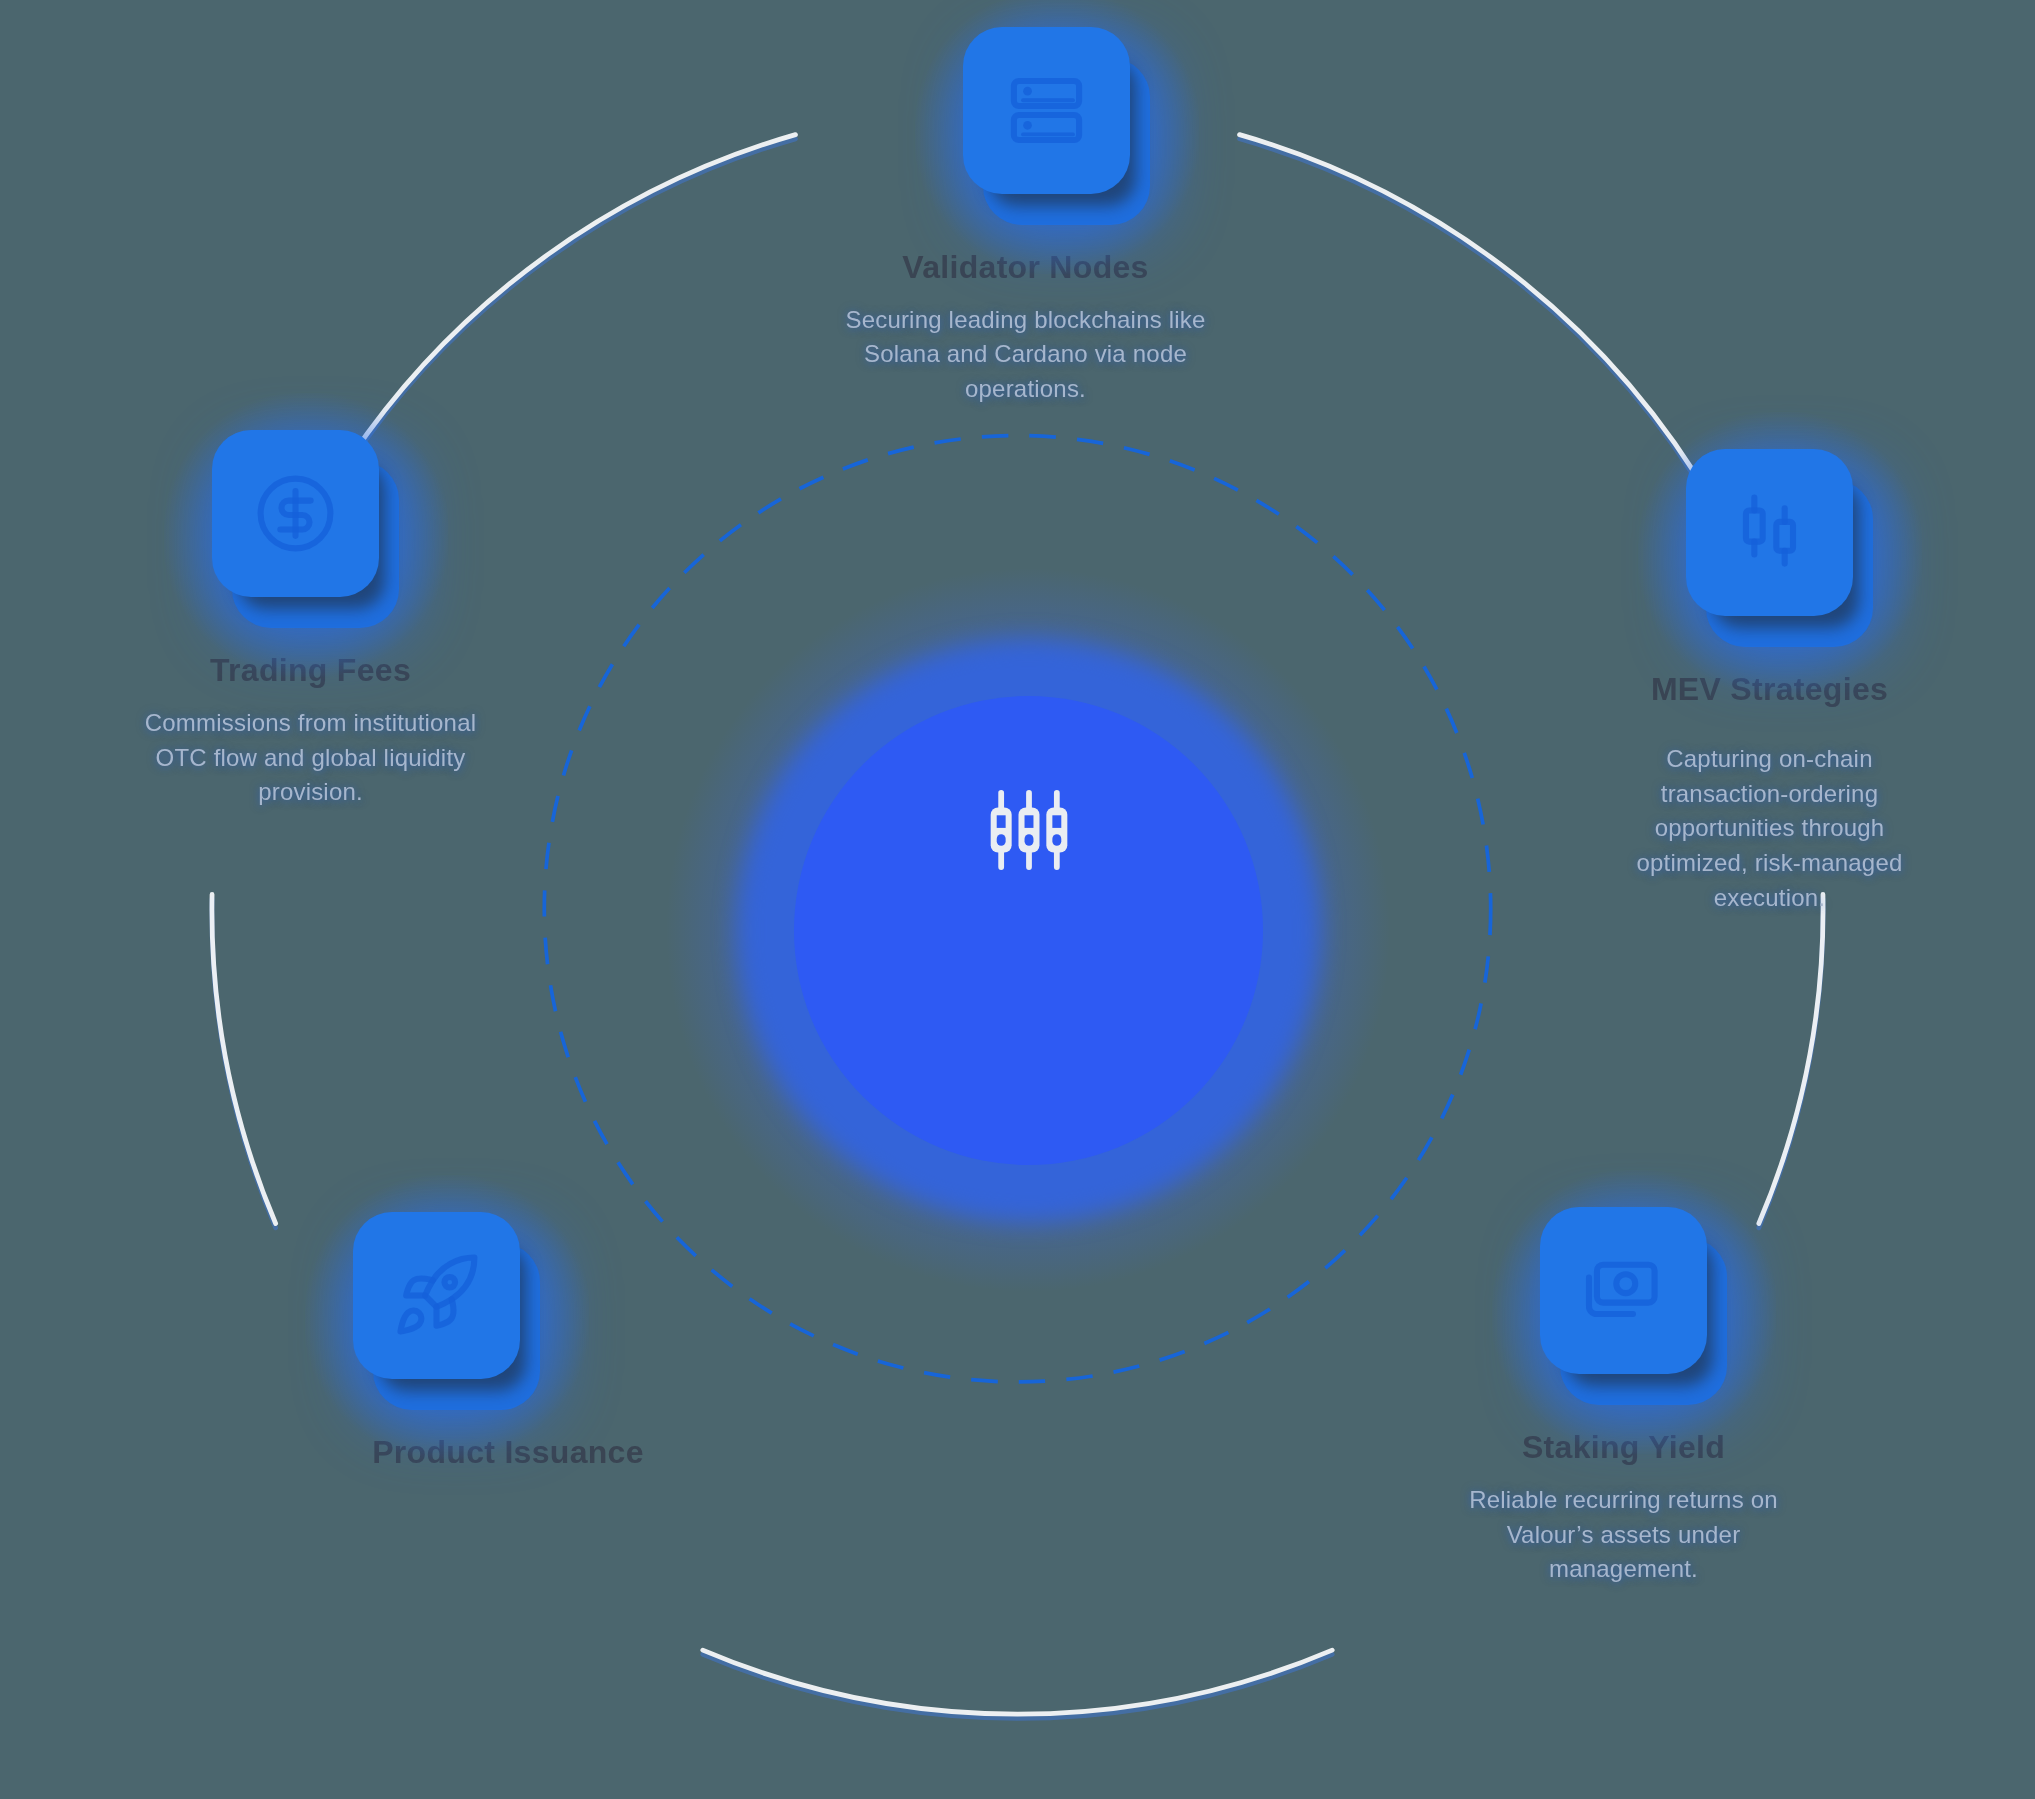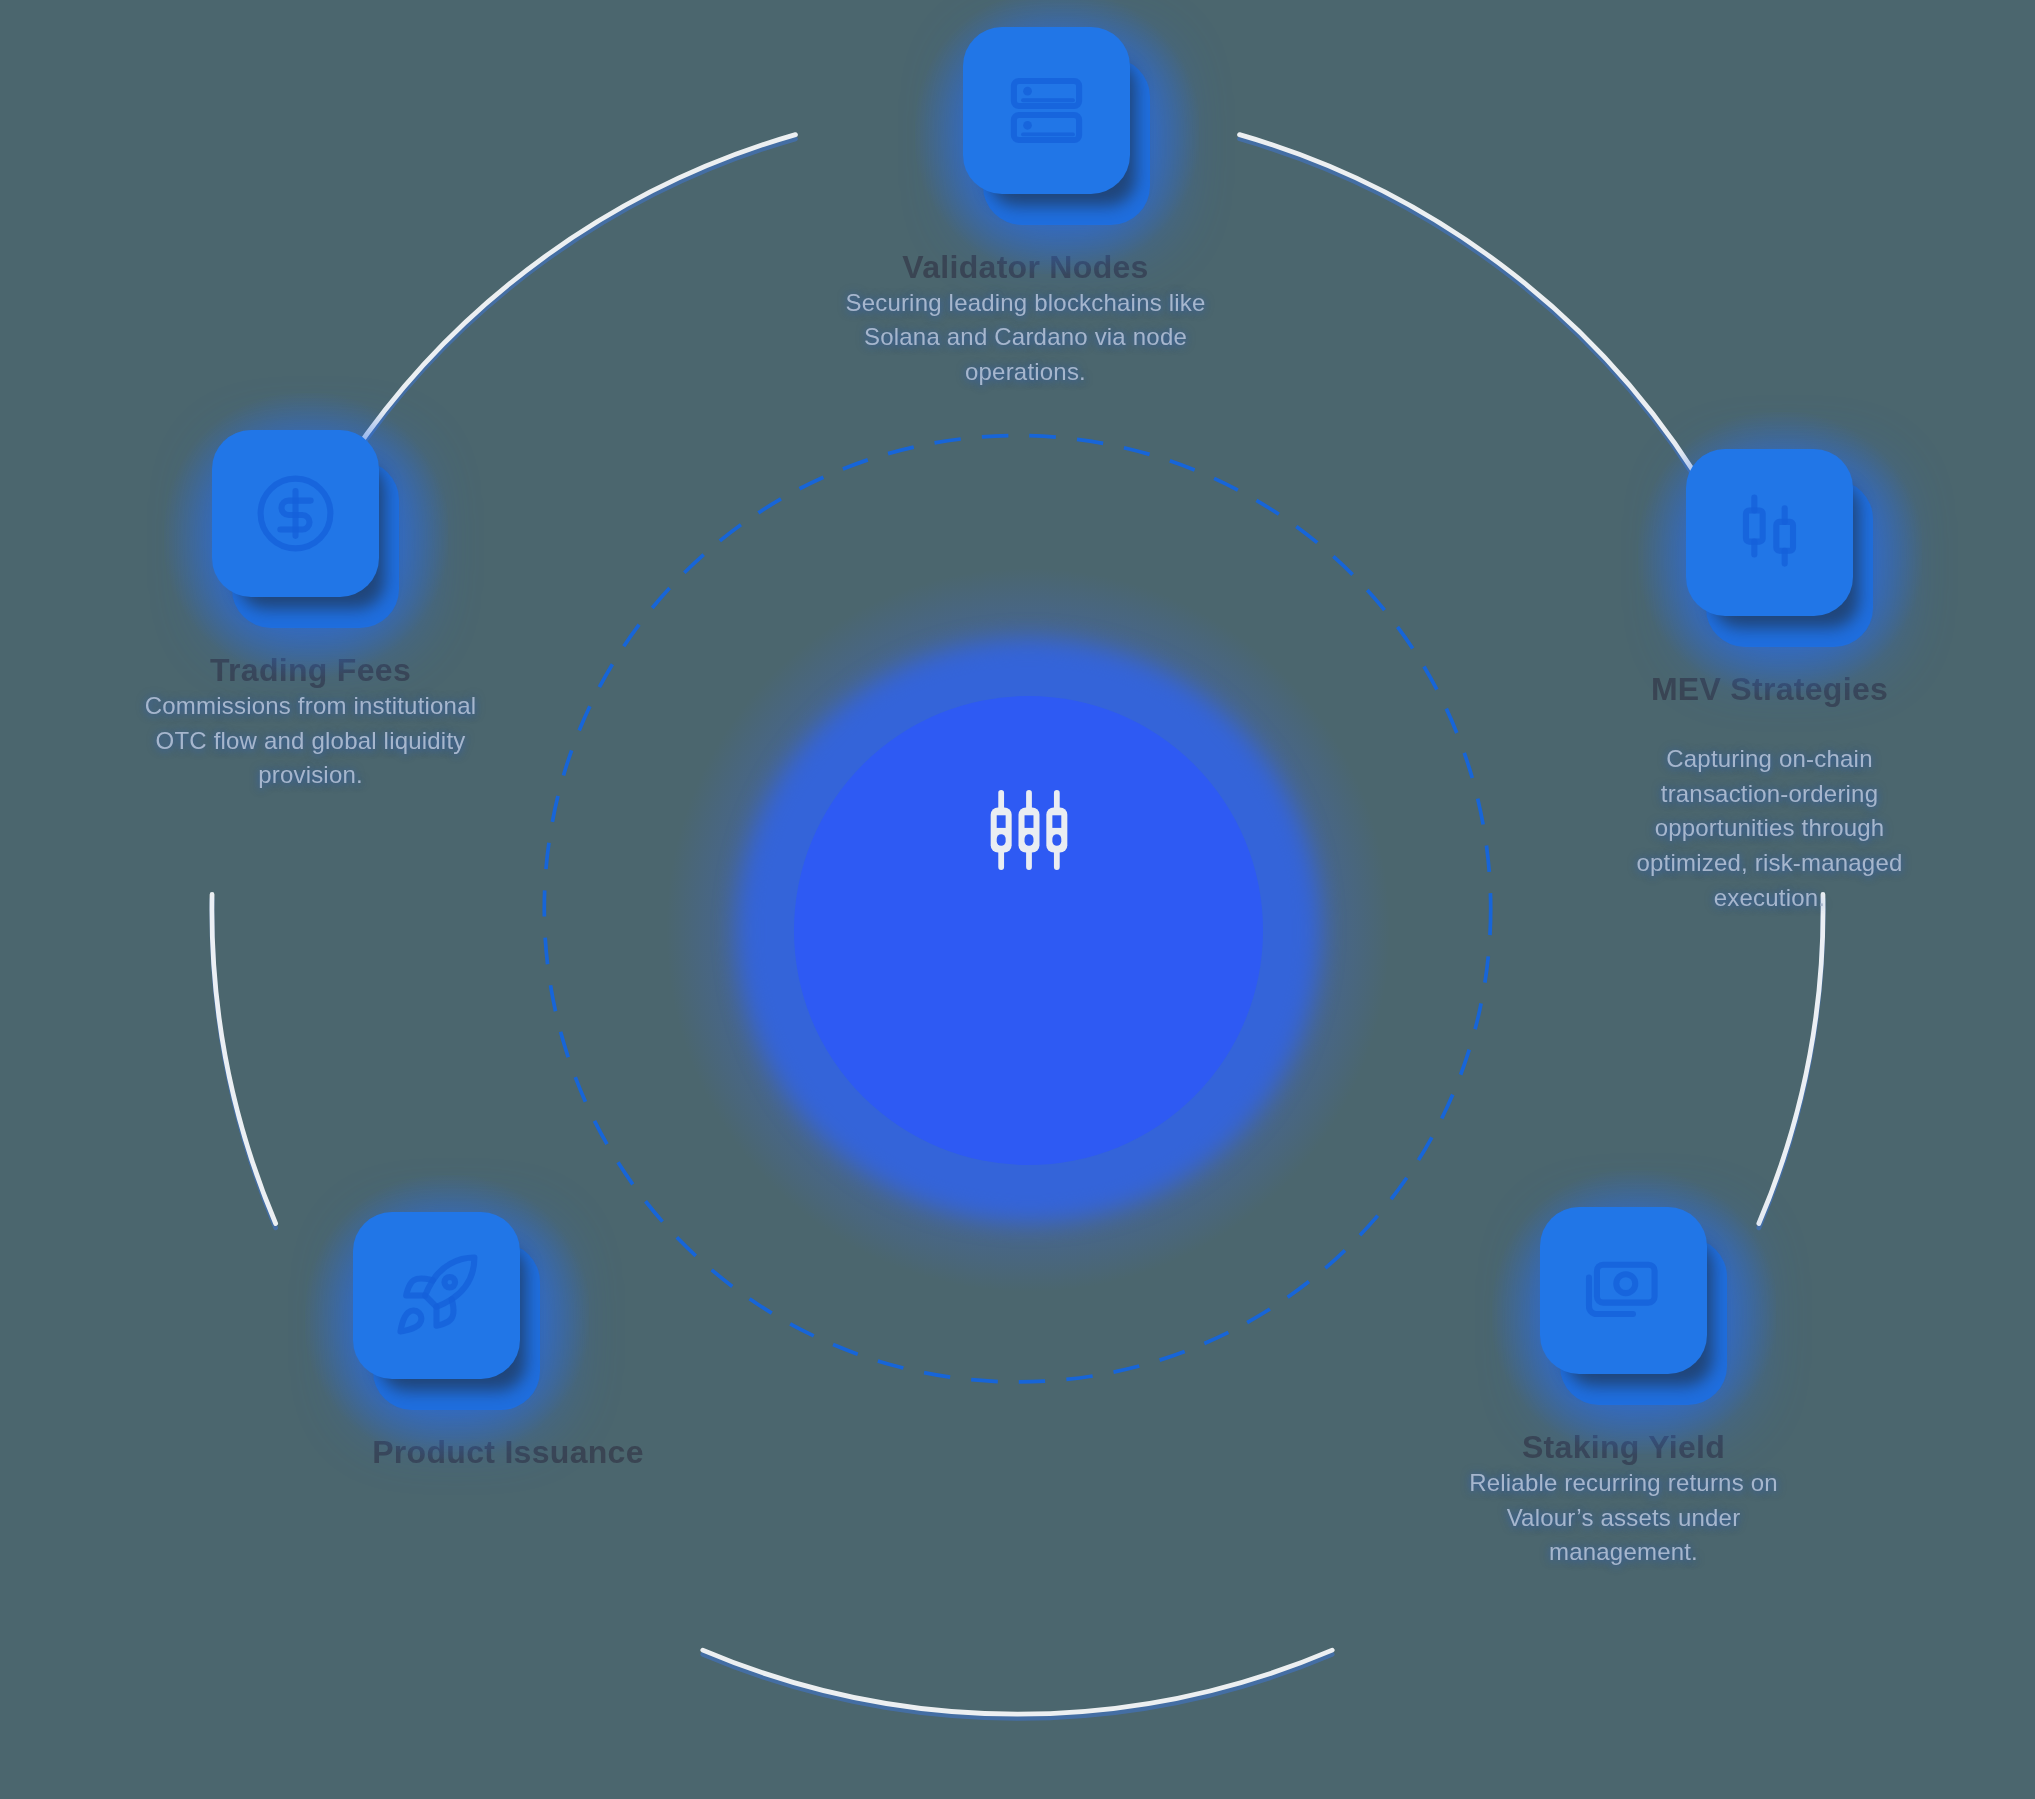--- a/index.html
+++ b/index.html
@@ -53,21 +53,21 @@
   .app-icon .main{
     position:absolute;left:0;top:0;width:167px;height:167px;border-radius:39px;
     background:#2176e7;
     box-shadow:16px 22px 15px -10.6px rgba(33,43,56,0.6);
     display:flex;align-items:center;justify-content:center;
   }
   .node-title{
     font-weight:700;font-size:32px;line-height:1.2;color:#3a4553;letter-spacing:0.3px;
   }
   .node-desc{
-    font-weight:400;font-size:24px;line-height:1.44;color:#a6b6cd;
+    margin-top:17px;font-weight:400;font-size:24px;line-height:1.44;color:#a6b6cd;
     white-space:pre-line;letter-spacing:0.2px;
     text-shadow:0 0 9.5px rgba(45,96,196,0.55), 0 1.6px 6.4px rgba(45,96,196,0.35);
   }
   .node--validator{left:787px;top:26.5px;width:477px;}
   .node--validator .app-icon{transform:translateX(21px);}
   .node--trading{left:72px;top:430px;width:477px;}
   .node--trading .app-icon{transform:translateX(-15px);}
   .node--mev{left:1584px;top:449px;width:371px;}
   .node--mev .node-desc{margin-top:34px;}
   .node--product{left:296px;top:1212px;width:424px;}

